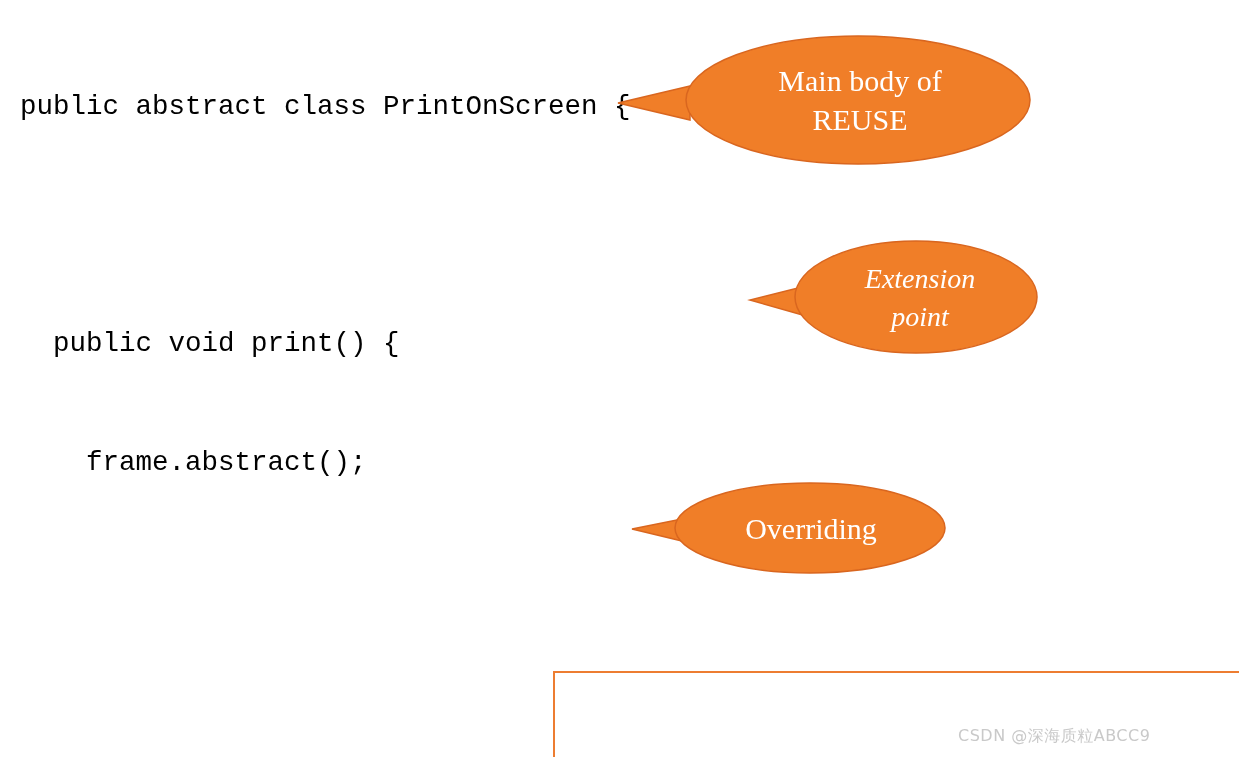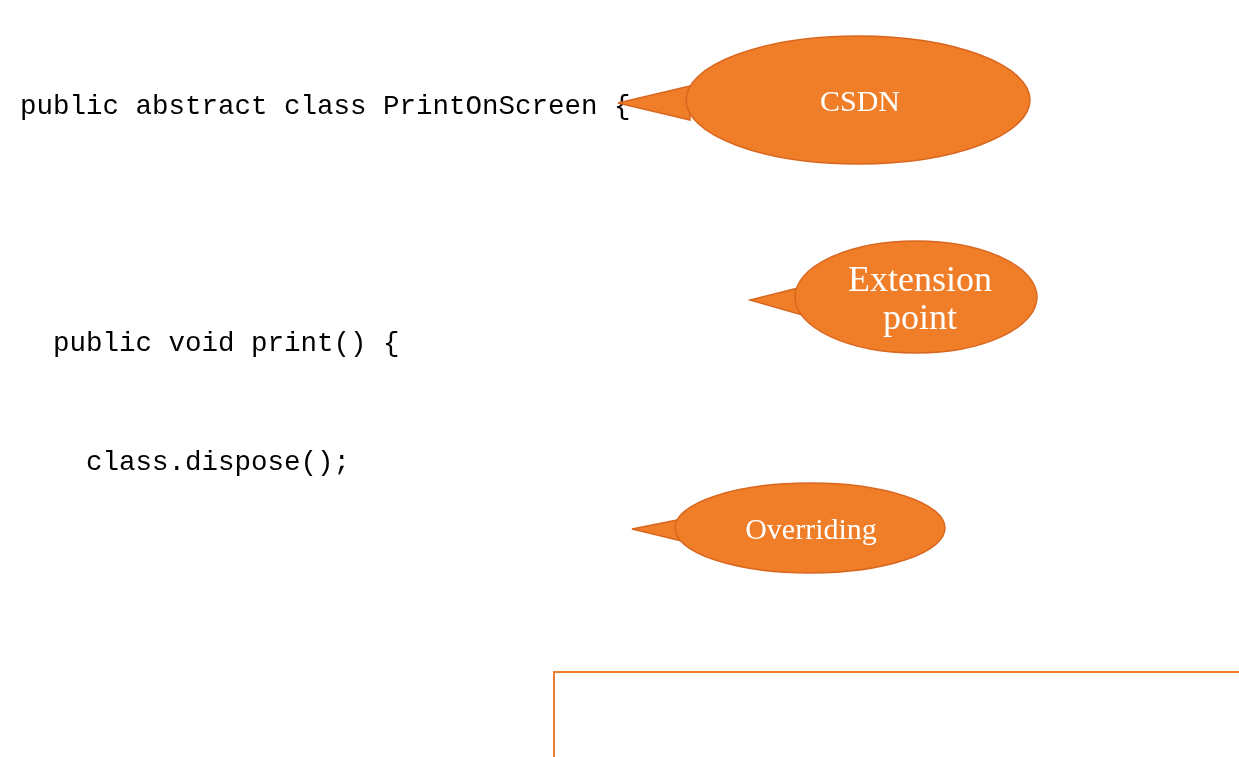--- a/index.html
+++ b/index.html
@@ -75,24 +75,25 @@
     box-sizing: border-box;
   }
 
   #callout-ext {
     left: 748px;
     top: 238px;
     width: 292px;
     height: 120px;
   }
   #callout-ext .callout-text {
-    font-size: 36px;
+    font-size: 28px;
     line-height: 38px;
     padding-left: 52px;
     box-sizing: border-box;
+    font-style: italic;
   }
 
   #callout-ovr {
     left: 630px;
     top: 481px;
     width: 318px;
     height: 96px;
   }
   #callout-ovr .callout-text {
     font-size: 30px;
@@ -138,42 +139,43 @@
 </style>
 </head>
 <body>
 
 <div id="slide">
 
   <div class="code-block">
     <div class="code-line">public abstract class PrintOnScreen {</div>
     <div class="code-line"></div>
     <div class="code-line">  public void print() {</div>
-    <div class="code-line">    class.dispose();</div>
+    <div class="code-line">    frame.abstract();</div>
     
     
     
     
     
     
     
     
     
     
     
     
   </div>
 
   <div class="callout" id="callout-main">
     <svg width="436" height="140" viewBox="0 0 436 140">
       <path d="M 92,56 L 20,73 L 92,90 Z" fill="#F07E28" stroke="#D9661F" stroke-width="1.5"></path>
       <ellipse cx="260" cy="70" rx="172" ry="64" fill="#F07E28" stroke="#D9661F" stroke-width="1.5"></ellipse>
     </svg>
     <div class="callout-text">
-      <span>CSDN</span>
+      <span>Main body of</span>
+      <span>REUSE</span>
     </div>
   </div>
 
   <div class="callout" id="callout-ext">
     <svg width="292" height="120" viewBox="0 0 292 120">
       <path d="M 58,48 L 2,62 L 58,78 Z" fill="#F07E28" stroke="#D9661F" stroke-width="1.5"></path>
       <ellipse cx="168" cy="59" rx="121" ry="56" fill="#F07E28" stroke="#D9661F" stroke-width="1.5"></ellipse>
     </svg>
     <div class="callout-text">
       <span>Extension</span>
@@ -191,14 +193,15 @@
     </div>
   </div>
 
   <div id="usage-box">
     <div id="usage-code">
       
       
     </div>
   </div>
 
+  <div id="watermark">CSDN @深海质粒ABCC9</div>
 
 </div>
 
 </body></html>

